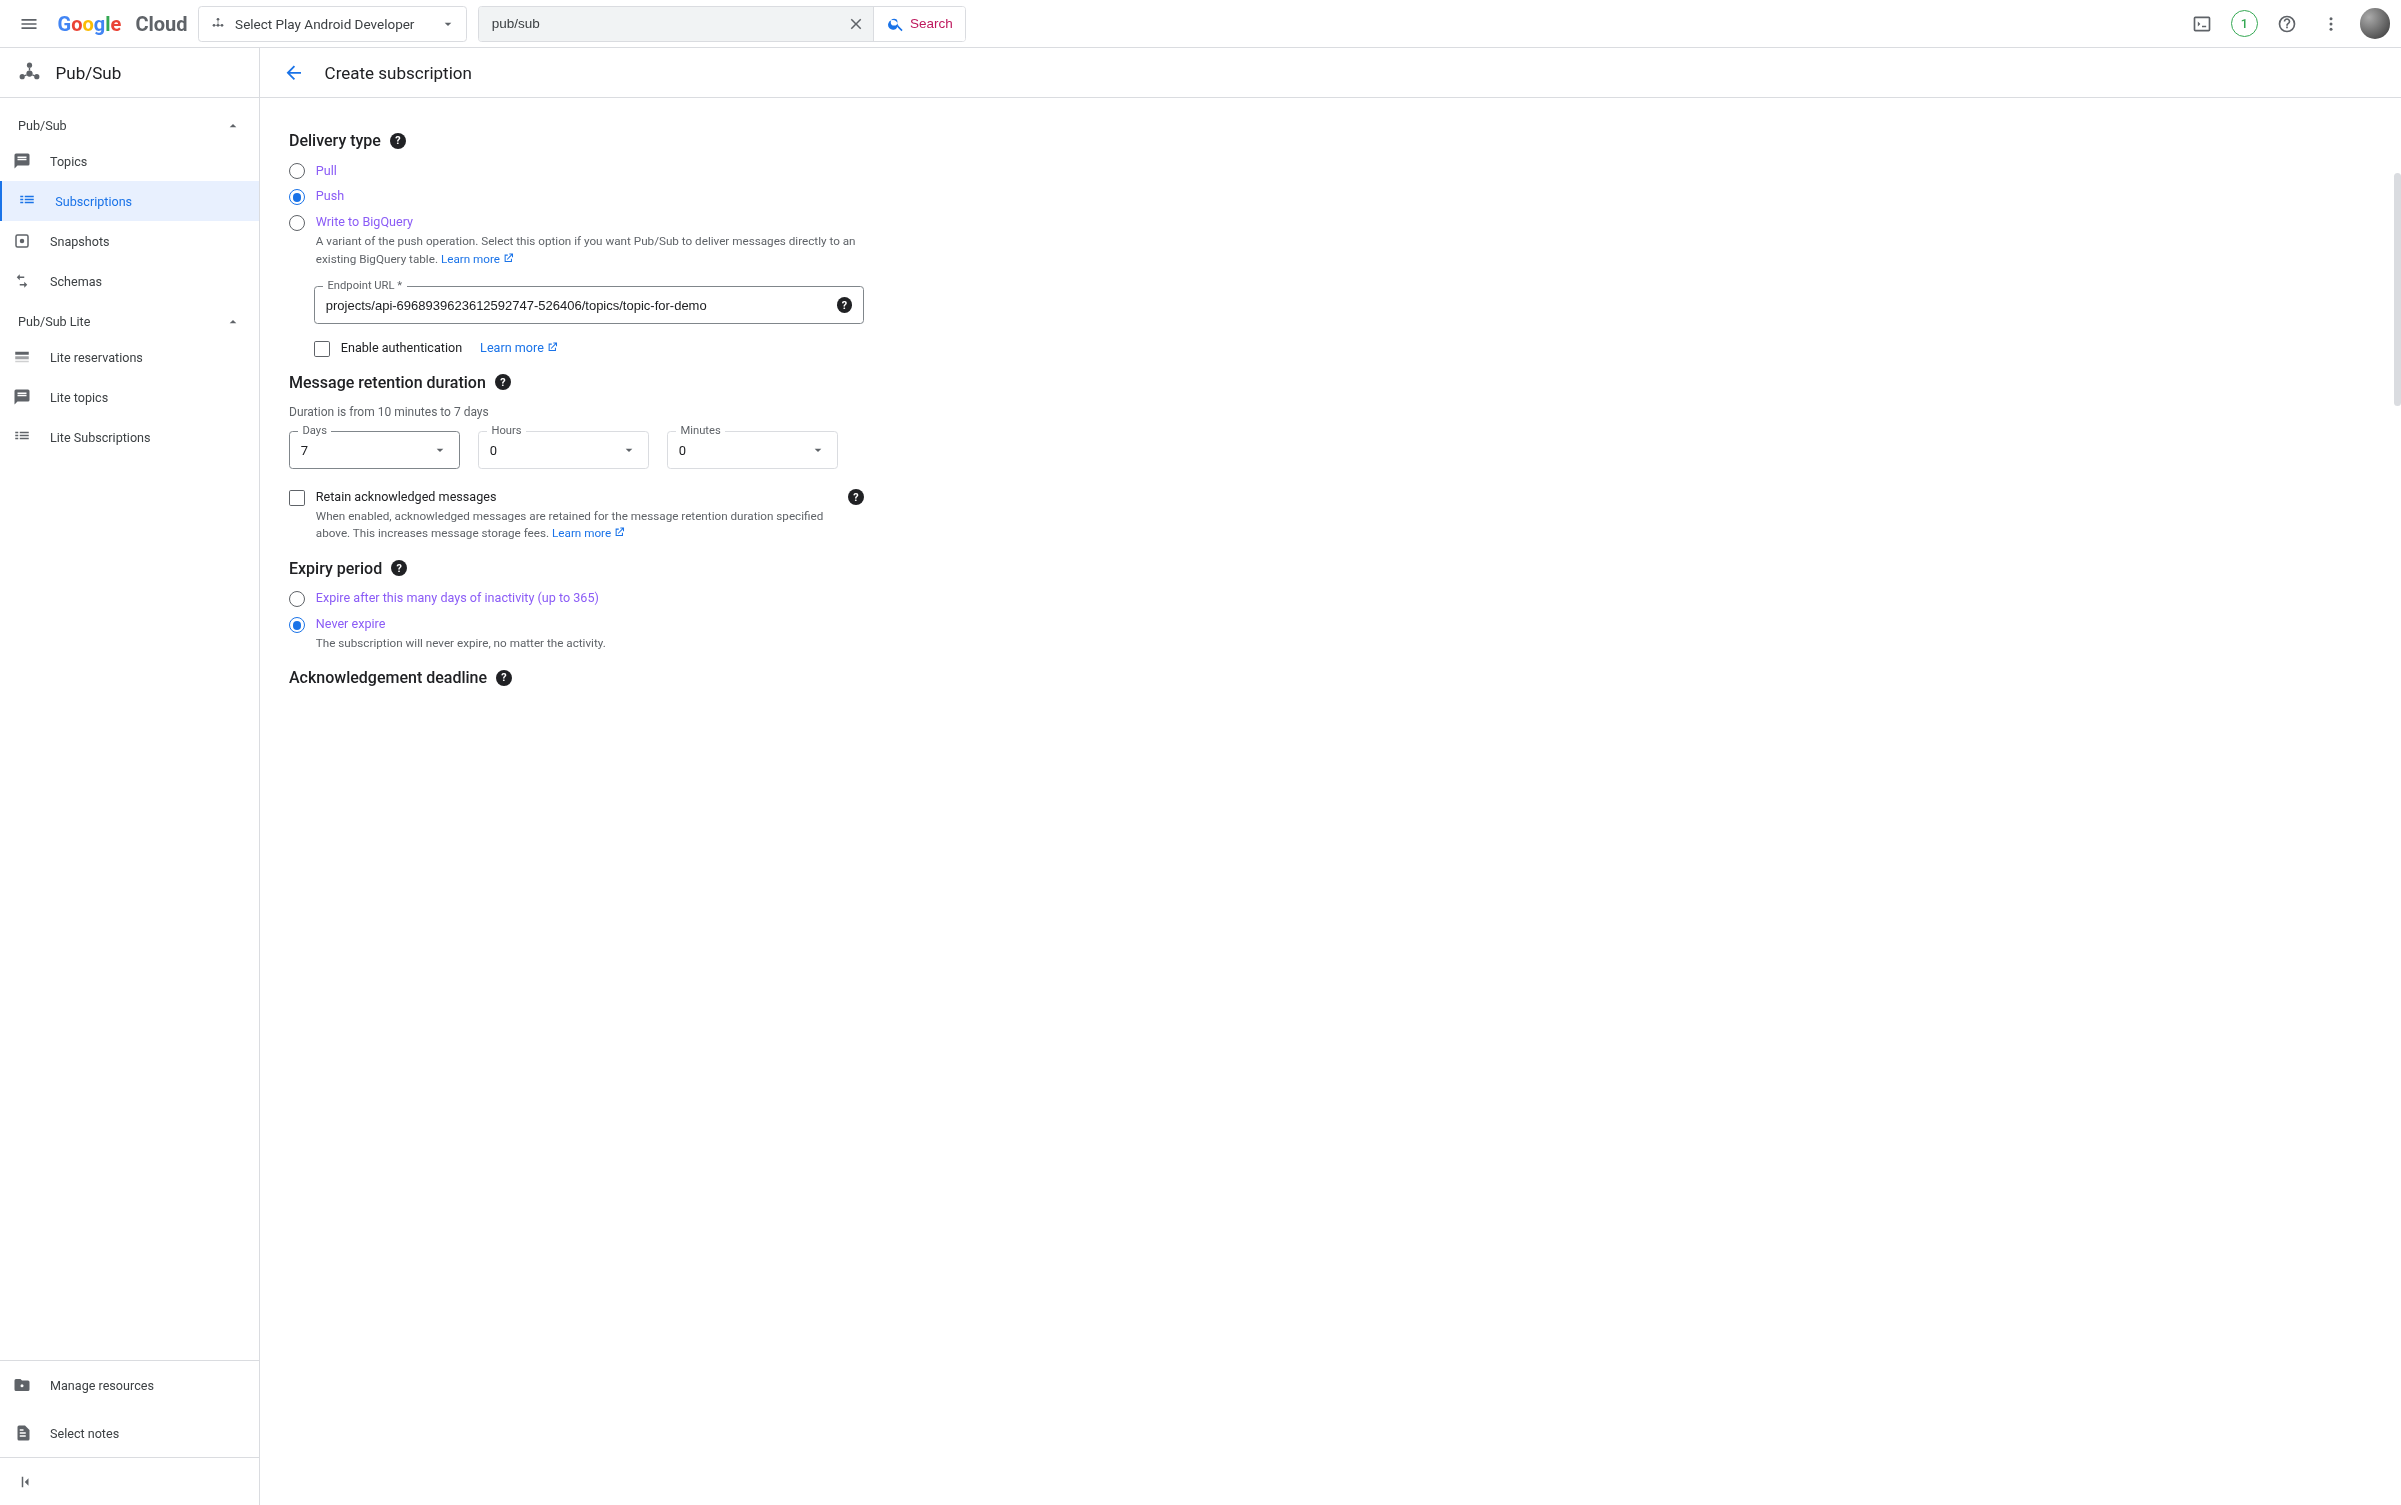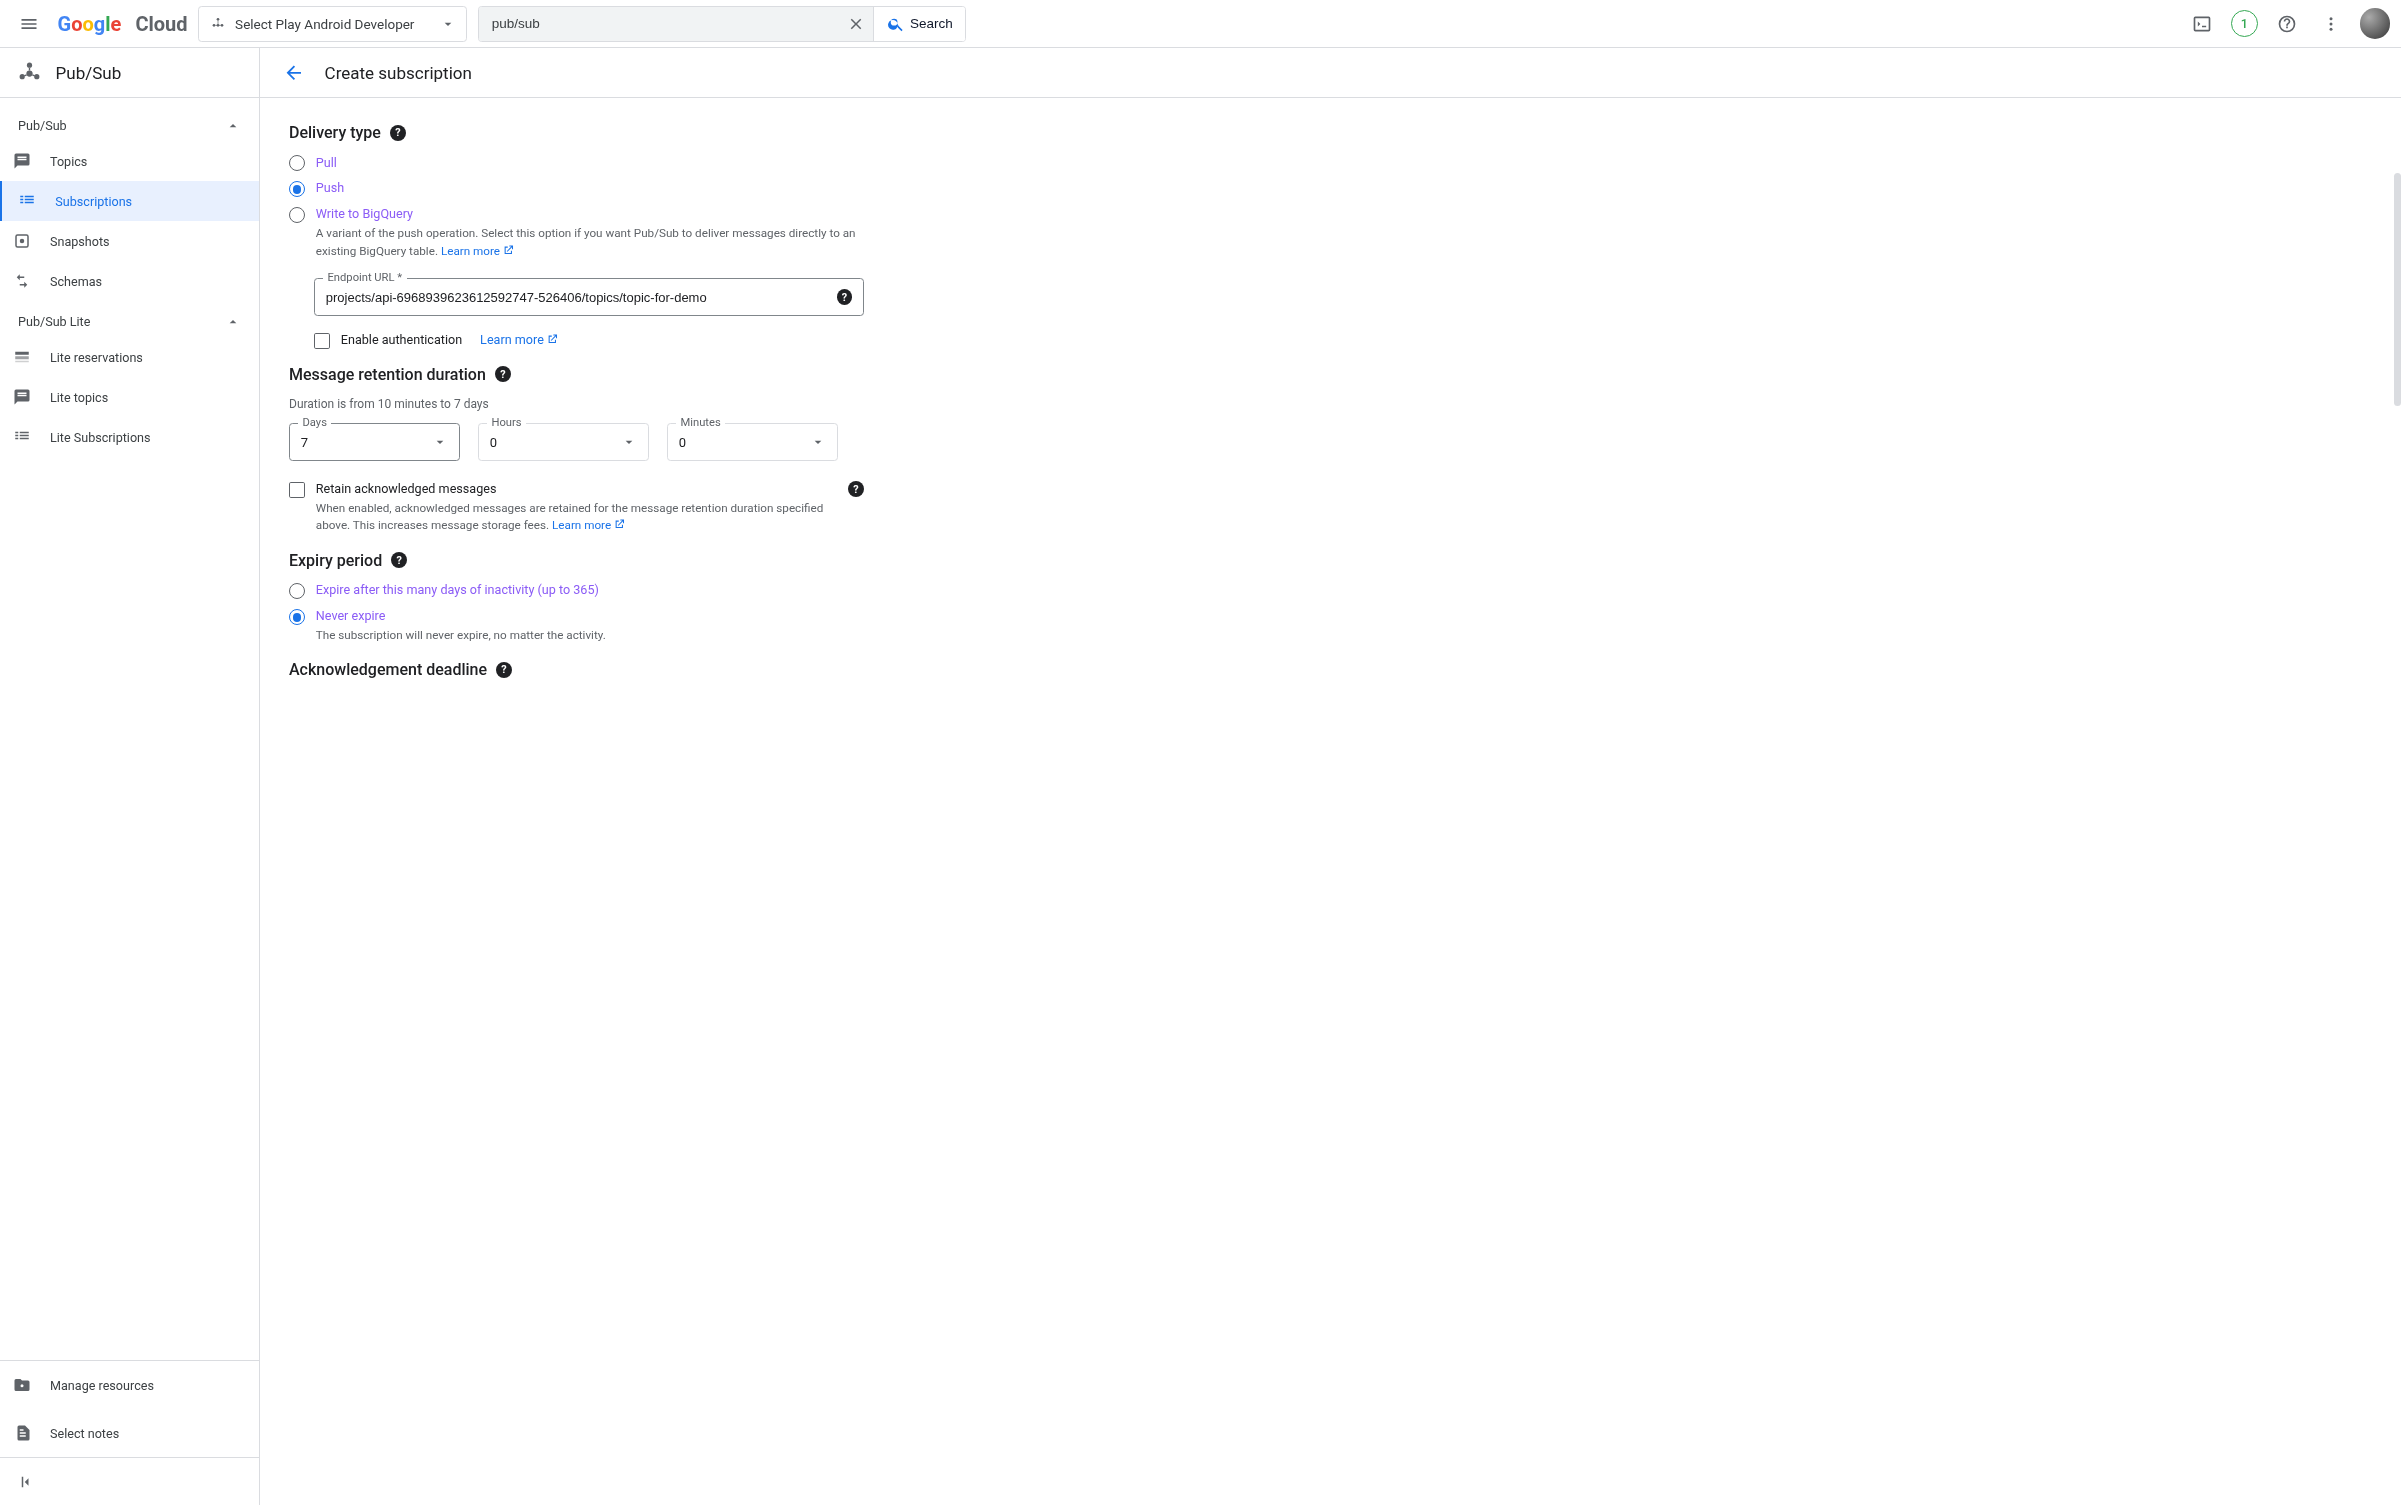--- a/index.html
+++ b/index.html
@@ -8,21 +8,21 @@
 
 .topbar { height: 48px; border-bottom: 0.9px solid #dadce0; display: flex; align-items: center; padding: 0 10.8px; gap: 10.8px; }
 .menu-btn { width: 36px; height: 36px; display: flex; align-items: center; justify-content: center; cursor: pointer; border-radius: 50%; }
 .logo { display: flex; align-items: center; gap: 14px; font-size: 20px; font-weight: 700; color: #5f6368; }
 .logo-google .g1 { color:#4285F4; } .logo-google .g2 { color:#EA4335; } .logo-google .g3 { color:#FBBC05; } .logo-google .g4 { color:#4285F4; } .logo-google .g5 { color:#34A853; } .logo-google .g6 { color:#EA4335; }
 .project-picker { height: 36px; border: 0.9px solid #dadce0; border-radius: 3.6px; display: flex; align-items: center; padding: 0 10.8px; gap: 9px; cursor: pointer; min-width: 269px; font-size: 13.5px; color: #3c4043; }
 .project-picker .dots { width: 16px; height: 16px; color: #5f6368; }
 .search-wrap { flex: 0 0 auto; display: flex; align-items: stretch; height: 36px; border: 0.9px solid #dadce0; border-radius: 3.6px; overflow: hidden; }
 .search-input { width: 359px; border: none; outline: none; padding: 0 12.6px; font-size: 13.5px; background: #f1f3f4; color: #3c4043; }
 .search-clear { width: 36px; background: #f1f3f4; border: none; display:flex; align-items:center; justify-content:center; cursor:pointer; color:#5f6368; border-right:0.9px solid #dadce0;}
-.search-btn { display: flex; align-items: center; gap: 5.4px; padding: 0 12.6px; background: #fff; border: none; cursor: pointer; color: #0f172a; font-size: 13.5px; font-weight: 500; }
+.search-btn { display: flex; align-items: center; gap: 5.4px; padding: 0 12.6px; background: #fff; border: none; cursor: pointer; color: #be185d; font-size: 13.5px; font-weight: 500; }
 .topbar-right { margin-left: auto; display: flex; align-items: center; gap: 12.6px; }
 .icon-btn { width: 32px; height: 32px; display: flex; align-items: center; justify-content: center; cursor: pointer; color: #5f6368; border-radius:50%; }
 .badge-circle { width: 27px; height: 27px; border: 1.8px solid #34a853; border-radius: 50%; display:flex; align-items:center; justify-content:center; color:#34a853; font-weight:500; font-size:12.6px; cursor:pointer;}
 .avatar { width: 30.5px; height: 30.5px; border-radius: 50%; background: radial-gradient(circle at 30% 30%, #aaa, #333); cursor:pointer;}
 
 
 .body { display: flex; height: calc(100vh - 48px); }
 .sidebar { width: 260px; border-right: 0.9px solid #dadce0; display: flex; flex-direction: column; position:relative; }
 .side-head { height: 50px; display: flex; align-items: center; gap: 12.6px; padding: 0 16px; border-bottom: 0.9px solid #dadce0; }
 .side-head .pslogo { width: 27px; height: 27px; display:flex; align-items:center; justify-content:center; color:#5f6368;}
@@ -39,21 +39,21 @@
 
 
 .main { flex: 1; display:flex; flex-direction:column; }
 .main-head { height: 50px; border-bottom: 0.9px solid #dadce0; display:flex; align-items:center; gap:18px; padding:0 21.6px;}
 .back-btn { color:#1a73e8; cursor:pointer; width:25px; height:25px; display:flex; align-items:center; justify-content:center;}
 .main-head .title { font-size: 17px; color:#202124;}
 .main-body { flex:1; overflow-y:auto; padding: 18px 29px; position:relative;}
 .form { max-width: 575px; }
 
 h3.section { font-size: 16px; font-weight: 500; color:#202124; display:flex; align-items:center; gap:9px; margin:16px 0 12.6px;}
-h3.section.first { margin-top:7px; }
+h3.section.first { margin-top:15px; }
 .help-dot { width:16px; height:16px; border-radius:50%; background:#202124; color:#fff; font-size:10.8px; font-weight:700; display:inline-flex; align-items:center; justify-content:center; cursor:help;}
 
 .radio-row { display:flex; align-items:flex-start; gap:10.8px; margin:9px 0; cursor:pointer;}
 .radio { width:16px; height:16px; border:1.8px solid #5f6368; border-radius:50%; flex-shrink:0; margin-top:0.9px; position:relative;}
 .radio.sel { border-color:#1a73e8; }
 .radio.sel::after { content:""; position:absolute; inset:2.7px; background:#1a73e8; border-radius:50%;}
 .radio-content { display:flex; flex-direction:column; }
 .radio-label { font-size:12.6px; color:#8b5cf6;}
 .radio-desc { font-size:11.7px; color:#5f6368; margin-top:3.6px; line-height:1.5;}
 

